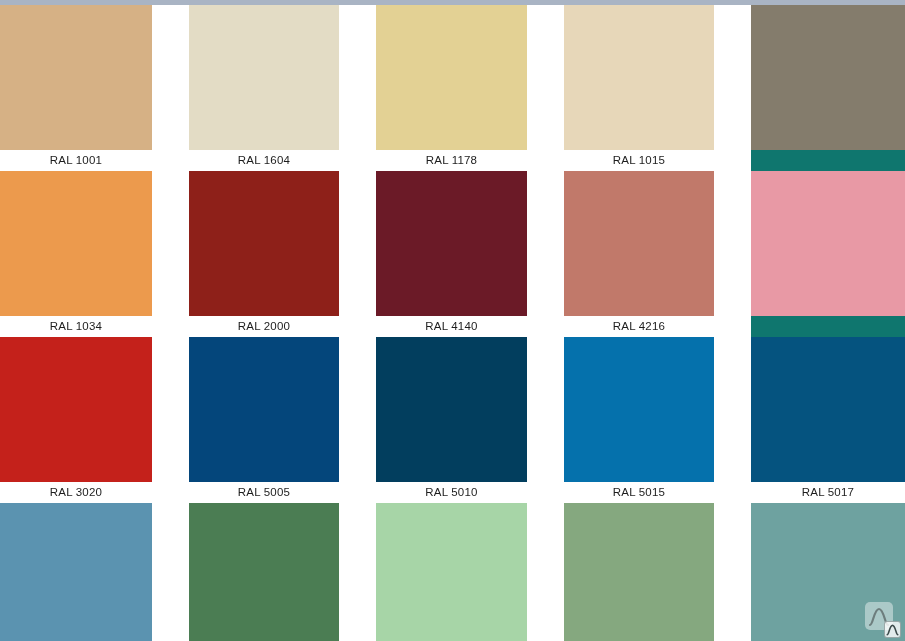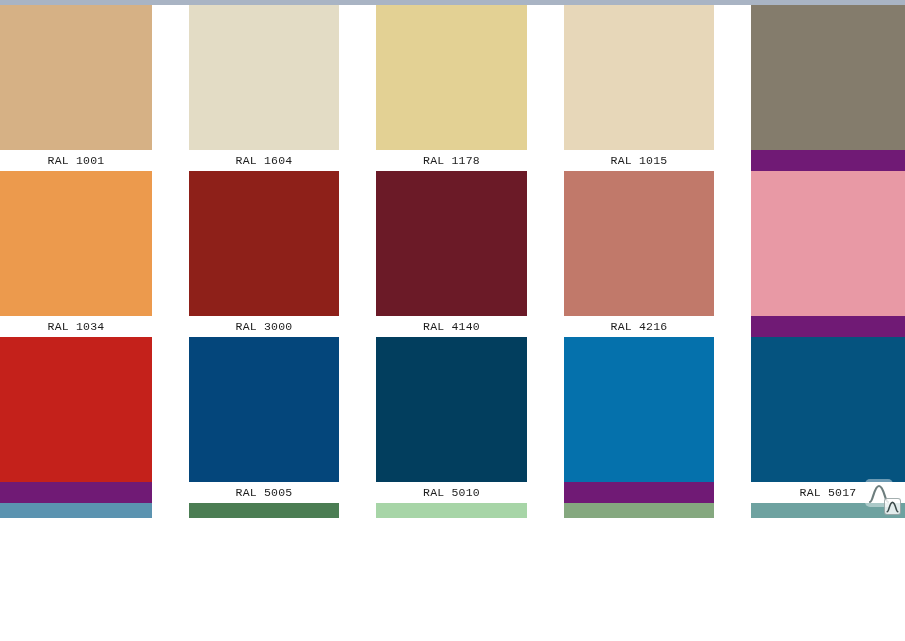--- a/index.html
+++ b/index.html
@@ -7,24 +7,23 @@
     margin: 0;
     padding: 0;
     background: #ffffff;
   }
   body {
     font-family: "Liberation Sans", "DejaVu Sans", sans-serif;
   }
   #chart-root {
     position: relative;
     width: 905px;
-    height: 518px;
+    height: 641px;
     overflow: hidden;
-    background: #701a75;
-    font-family: Liberation Mono, monospace;
+    background: #0f766e;
   }
   .top-rule {
     position: absolute;
     top: 0;
     left: 0;
     width: 905px;
     height: 5px;
     background: #a9b4c4;
   }
   .palette-grid {
@@ -134,52 +133,54 @@
       <div class="swatch-cell">
         <div class="swatch-chip" style="background: rgb(132, 124, 108);"></div>
       </div>
       <div class="swatch-cell">
         <div class="swatch-chip" style="background: rgb(236, 154, 77);"></div>
         <div class="swatch-caption">RAL 1034</div>
       </div>
       <div class="gap-cell"></div>
       <div class="swatch-cell">
         <div class="swatch-chip" style="background: rgb(142, 32, 25);"></div>
-        <div class="swatch-caption">RAL 3000</div>
+        <div class="swatch-caption">RAL 2000</div>
       </div>
       <div class="gap-cell"></div>
       <div class="swatch-cell">
         <div class="swatch-chip" style="background: rgb(107, 26, 39);"></div>
         <div class="swatch-caption">RAL 4140</div>
       </div>
       <div class="gap-cell"></div>
       <div class="swatch-cell">
         <div class="swatch-chip" style="background: rgb(193, 121, 106);"></div>
         <div class="swatch-caption">RAL 4216</div>
       </div>
       <div class="gap-cell"></div>
       <div class="swatch-cell">
         <div class="swatch-chip" style="background: rgb(232, 153, 165);"></div>
       </div>
       <div class="swatch-cell">
         <div class="swatch-chip" style="background: rgb(196, 33, 27);"></div>
+        <div class="swatch-caption">RAL 3020</div>
       </div>
       <div class="gap-cell"></div>
       <div class="swatch-cell">
         <div class="swatch-chip" style="background: rgb(4, 70, 123);"></div>
         <div class="swatch-caption">RAL 5005</div>
       </div>
       <div class="gap-cell"></div>
       <div class="swatch-cell">
         <div class="swatch-chip" style="background: rgb(2, 62, 94);"></div>
         <div class="swatch-caption">RAL 5010</div>
       </div>
       <div class="gap-cell"></div>
       <div class="swatch-cell">
         <div class="swatch-chip" style="background: rgb(5, 113, 172);"></div>
+        <div class="swatch-caption">RAL 5015</div>
       </div>
       <div class="gap-cell"></div>
       <div class="swatch-cell">
         <div class="swatch-chip" style="background: rgb(5, 83, 127);"></div>
         <div class="swatch-caption">RAL 5017</div>
       </div>
       <div class="swatch-cell">
         <div class="swatch-chip" style="background: rgb(91, 147, 176);"></div>
         <div class="swatch-caption is-hidden">RAL 5024</div>
       </div>

